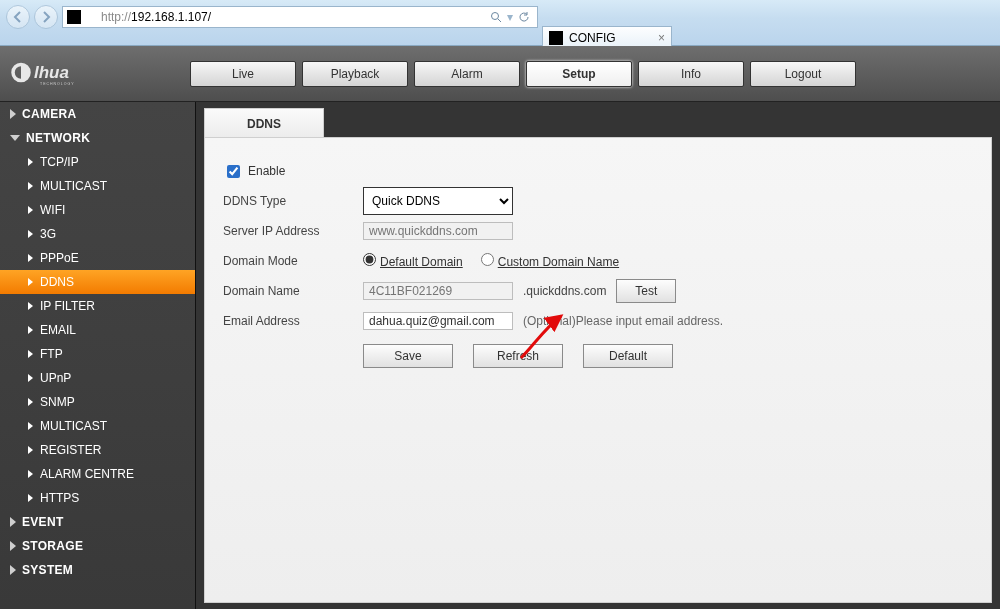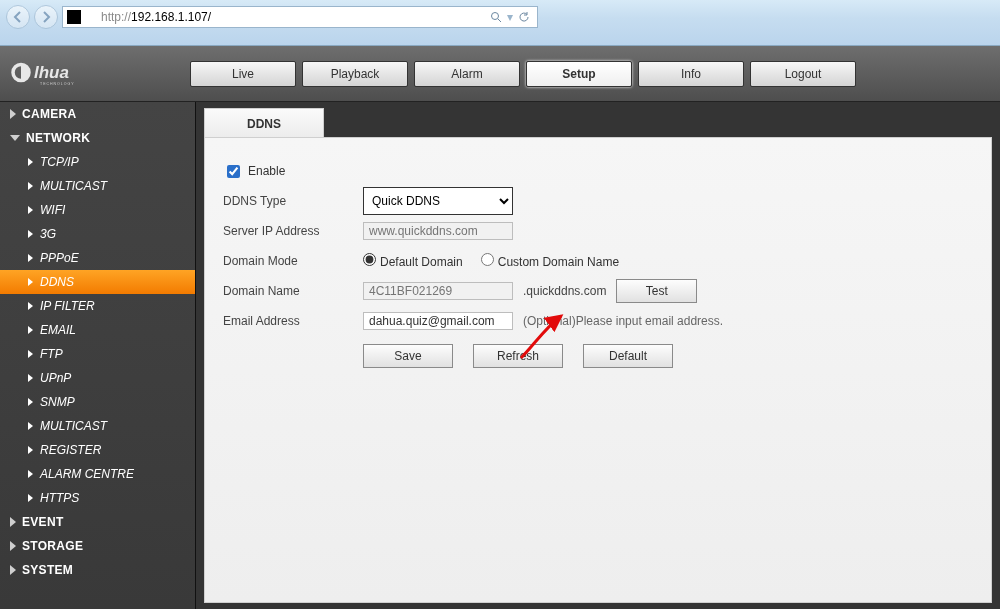--- a/index.html
+++ b/index.html
@@ -29,21 +29,21 @@
   .logo { width:180px; display:flex; align-items:center; }
   .logo svg { width:130px; height:34px; }
   .topnav { display:flex; gap:6px; }
   .tnav-btn { width:106px; height:26px; border:1px solid #333; background:linear-gradient(#f7f7f7,#d4d4d4); color:#333; display:flex; align-items:center; justify-content:center; cursor:pointer; font-size:12px; border-radius:2px; }
   .tnav-btn.active { background:linear-gradient(#ffffff,#efefef); font-weight:600; box-shadow:0 1px 0 #fff inset, 0 0 3px #fff; }
 
   .main { position:absolute; top:56px; bottom:0; left:0; right:0; display:flex; }
   .sidebar { width:196px; background:linear-gradient(#444,#393939); border-right:1px solid #111; overflow:hidden; }
   .side-item, .side-sub { display:flex; align-items:center; height:24px; color:#fff; cursor:pointer; padding-left:10px; font-size:12px; }
   .side-item { font-weight:700; letter-spacing:.3px; }
-  .side-sub  { padding-left:28px; font-weight:400;font-style:italic; }
+  .side-sub  { padding-left:28px; font-weight:400; }
   .side-sub.active { background:linear-gradient(#ffa424,#f37b00); }
   .tri { display:inline-block; width:0; height:0; margin-right:6px; }
   .tri.right { border-top:5px solid transparent; border-bottom:5px solid transparent; border-left:6px solid #cfcfcf; }
   .tri.down  { border-left:5px solid transparent; border-right:5px solid transparent; border-top:6px solid #cfcfcf; }
   .sub-caret { display:inline-block; width:0; height:0; border-top:4px solid transparent; border-bottom:4px solid transparent; border-left:5px solid #fff; margin-right:7px; }
 
   .content { flex:1; position:relative; background:#343434; overflow:hidden; }
   .panel { position:absolute; left:8px; right:8px; top:6px; bottom:6px; }
   .ptabs { height:30px; display:flex; }
   .ptab { width:120px; height:30px; background:linear-gradient(#fafafa,#ececec); border:1px solid #cfcfcf; border-bottom:none; display:flex; align-items:center; justify-content:center; color:#333; font-weight:700; font-size:12px; }
@@ -51,25 +51,25 @@
 
   .row { display:flex; align-items:center; height:30px; margin-bottom:0; }
   .lbl { width:140px; color:#444; }
   .chk { width:13px; height:13px; accent-color:#2a6fc9; margin-right:8px; }
   .sel { width:150px; height:28px; border:1px solid #333; background:#fff; font-size:12px; padding:0 0 0 4px; }
   .txt { width:150px; height:18px; border:1px solid #bdbdbd; background:#fff; font-size:12px; padding:0 5px; color:#333; }
   .txt.readonly { background:#f1f1f1; color:#9a9a9a; }
   .suffix { margin:0 10px; color:#444; }
   .hint { color:#666; margin-left:10px; }
   .radio { accent-color:#333; margin:0 4px 0 0; }
-  .rlabel { margin-right:18px; }
+  .rlabel { margin-right:18px;text-decoration:underline; }
 
   .btnrow { margin-top:8px; display:flex; gap:20px; padding-left:140px; }
   .btn { width:90px; height:24px; border:1px solid #8a8a8a; background:linear-gradient(#fdfdfd,#e1e1e1); cursor:pointer; font-size:12px; color:#333; }
-  .btn.small { width:81px; }
+  .btn.small { width:60px; }
 
   
   .arrow { position:absolute; left:310px; top:168px; pointer-events:none; }
   .arrow svg { width:60px; height:60px; }
 </style>
 </head>
 <body>
 
 <div class="chrome">
   <div class="toolbar">
@@ -102,20 +102,25 @@
               <path d="M10 6a4 4 0 1 1-1.2-2.8" stroke="#6b87a0" fill="none"></path>
               <path d="M9 1v3H6" stroke="#6b87a0" fill="none"></path>
             </svg>
         </div>
       </div>
     </div>
     <div style="width:452px"></div>
   </div>
   <div class="tabstrip">
     <div class="spacer"></div>
+    <div class="tab">
+      <div class="tab-favicon"></div>
+      <span>CONFIG</span>
+      <span class="close">×</span>
+    </div>
   </div>
 </div>
 
 <div class="app">
   <div class="watermark">
       <span>VIDIMOST</span>
     </div>
 
   <div class="topbar">
     <div class="logo">

